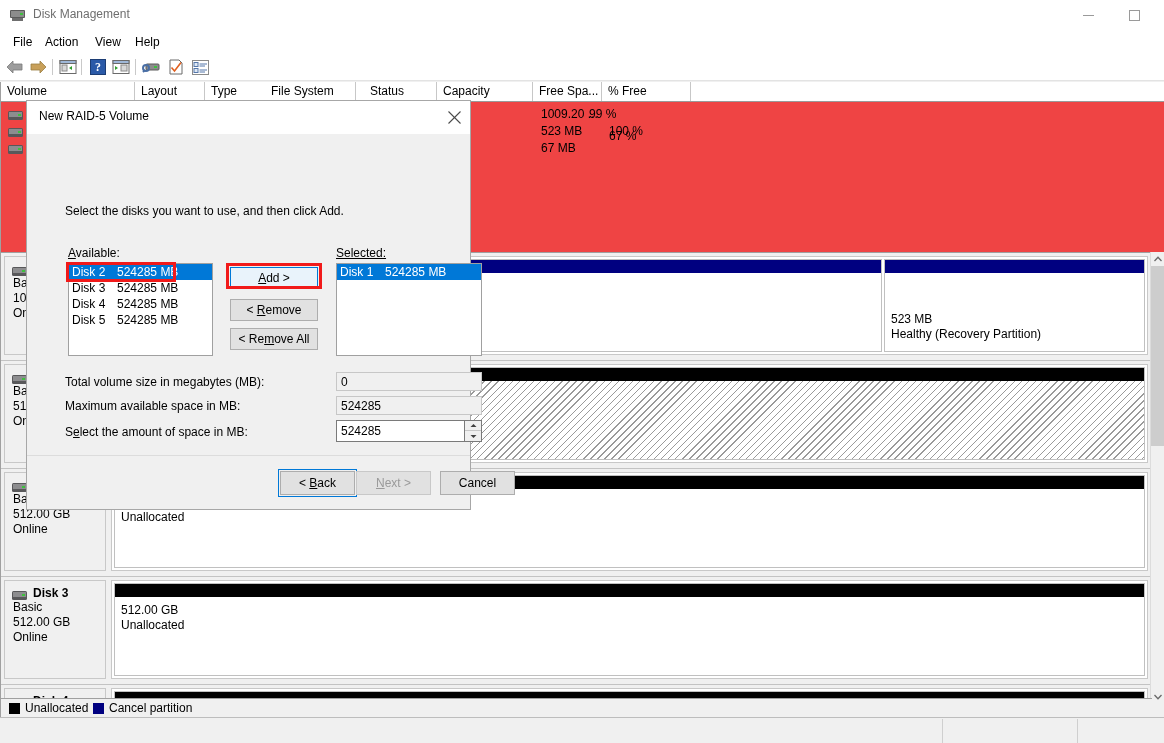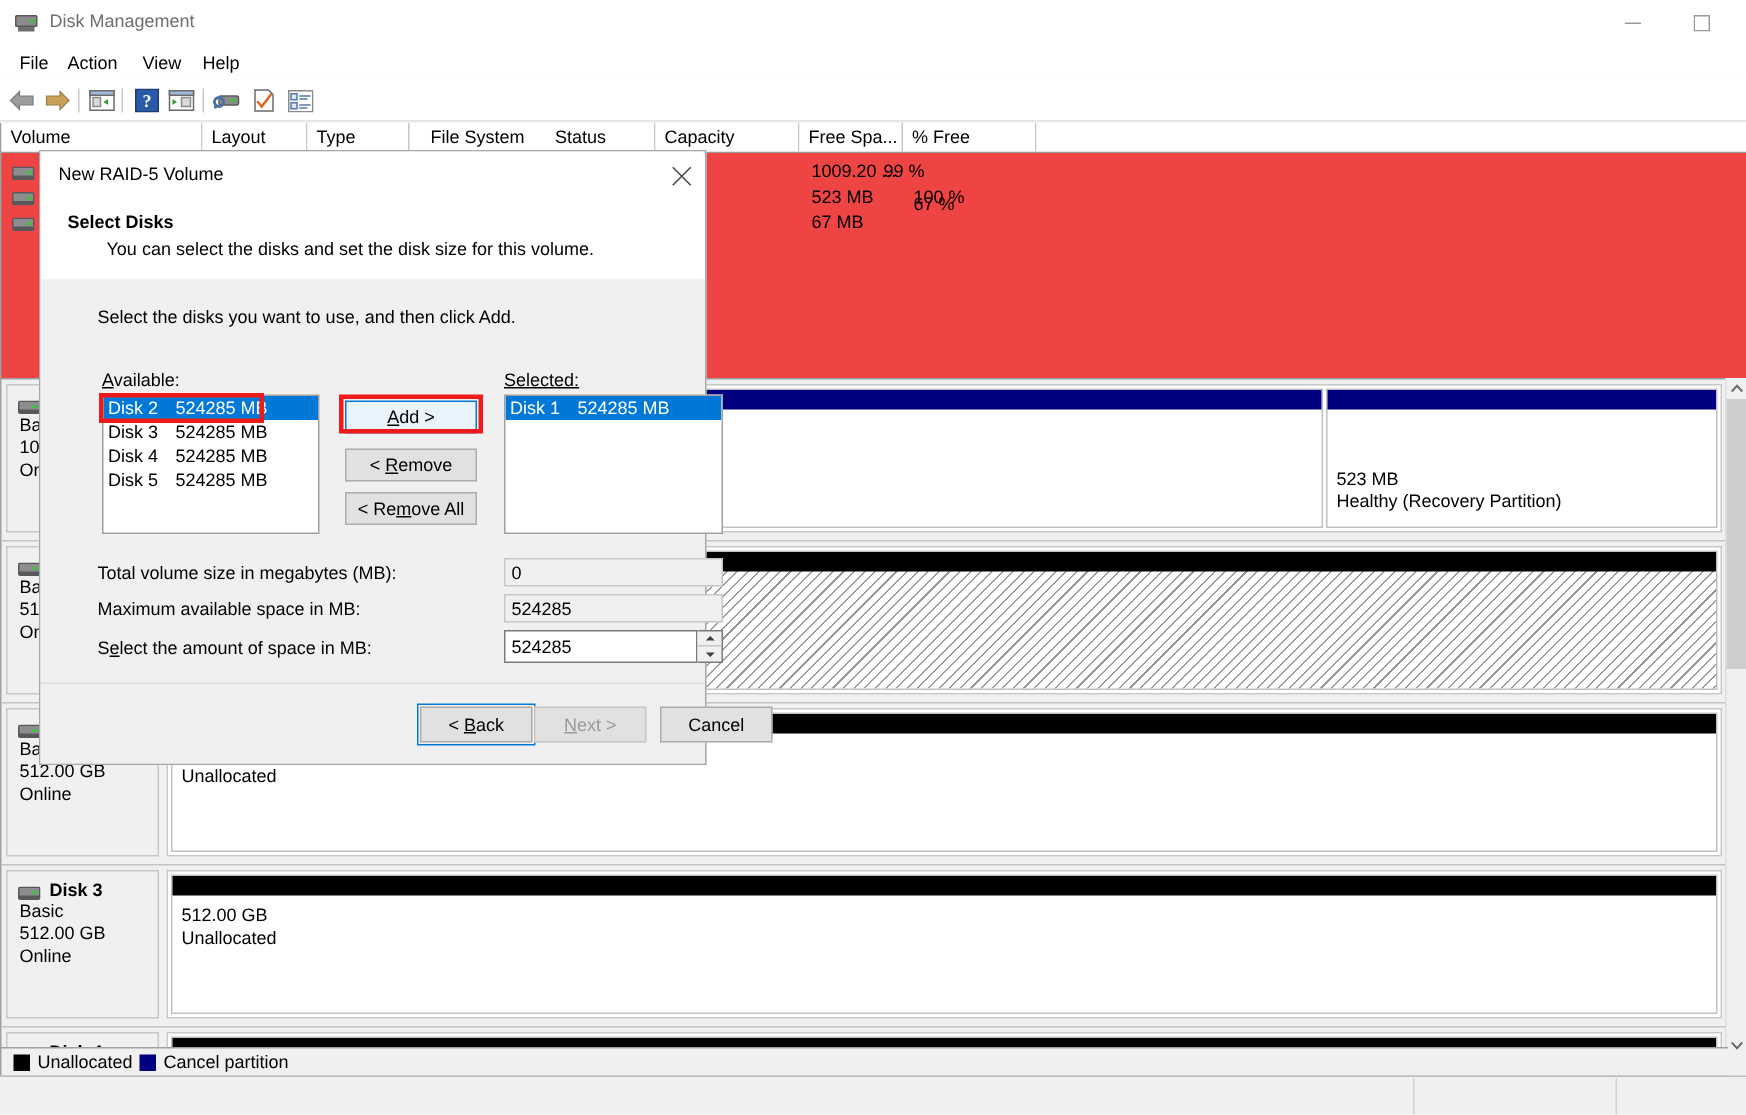--- a/index.html
+++ b/index.html
@@ -391,21 +391,21 @@
         <line x1="7.5" y1="12" x2="13" y2="12" stroke="#5577aa"></line>
       </svg>
     </div>
   </div>
 
   <div class="vollist">
     <div class="colhead">
       <div class="colcell" style="left:0px;  width:134px;">Volume</div>
       <div class="colcell" style="left:134px;width:70px;">Layout</div>
       <div class="colcell" style="left:204px;width:68px;">Type</div>
-      <div class="colcell" style="left:264px;width:91px;margin-left:16px;">File System</div>
+      <div class="colcell" style="left:264px;width:91px;">File System</div>
       <div class="colcell" style="left:363px;width:73px;">Status</div>
       <div class="colcell" style="left:436px;width:96px;">Capacity</div>
       <div class="colcell" style="left:532px;width:69px;">Free Spa...</div>
       <div class="colcell" style="left:601px;width:89px;">% Free</div>
       <div class="colcell" style="left:690px;width:474px;"></div>
     </div>
 
     <div>
       <span class="volrow-icon" style="left:7px; top:27px;">
         <svg width="15" height="9" viewBox="0 0 15 9">
@@ -590,24 +590,20 @@
     <div class="dlg-title">
       <span class="t">New RAID-5 Volume</span>
       <div class="dlg-close">
         <svg width="13" height="13" viewBox="0 0 13 13">
           <line x1="0.5" y1="0.5" x2="12.5" y2="12.5" stroke="#4a4a4a" stroke-width="1.1"></line>
           <line x1="12.5" y1="0.5" x2="0.5" y2="12.5" stroke="#4a4a4a" stroke-width="1.1"></line>
         </svg>
       </div>
     </div>
 
-    <div class="dlg-head">
-      <div class="h1">Select Disks</div>
-      <div class="h2">You can select the disks and set the disk size for this volume.</div>
-    </div>
 
     <div class="dlg-body">
 
       <div class="instr">Select the disks you want to use, and then click Add.</div>
 
       <div class="lbl-small" style="left:41px; top:60px;">
         <u>A</u><span>vailable:</span>
       </div>
       <div class="lbl-small" style="left:309px; top:60px;text-decoration:underline;">Selected:</div>
 

